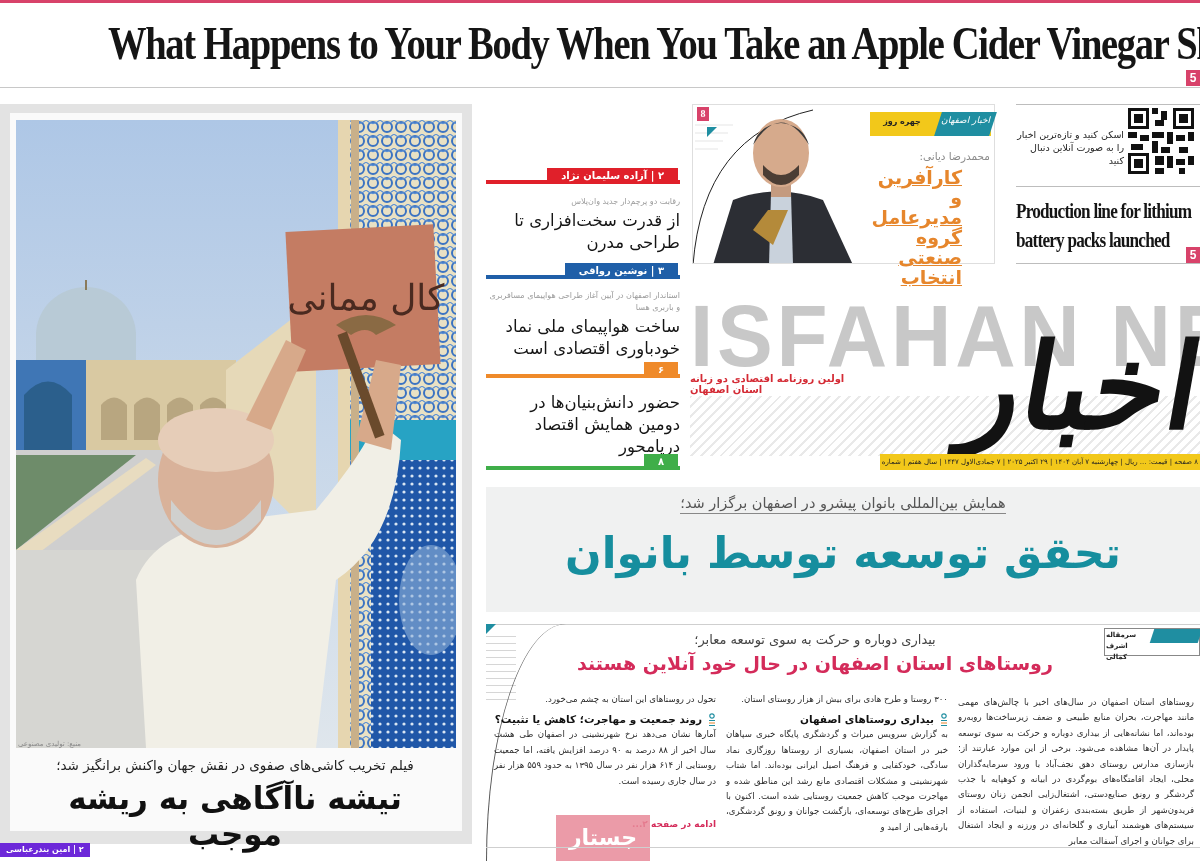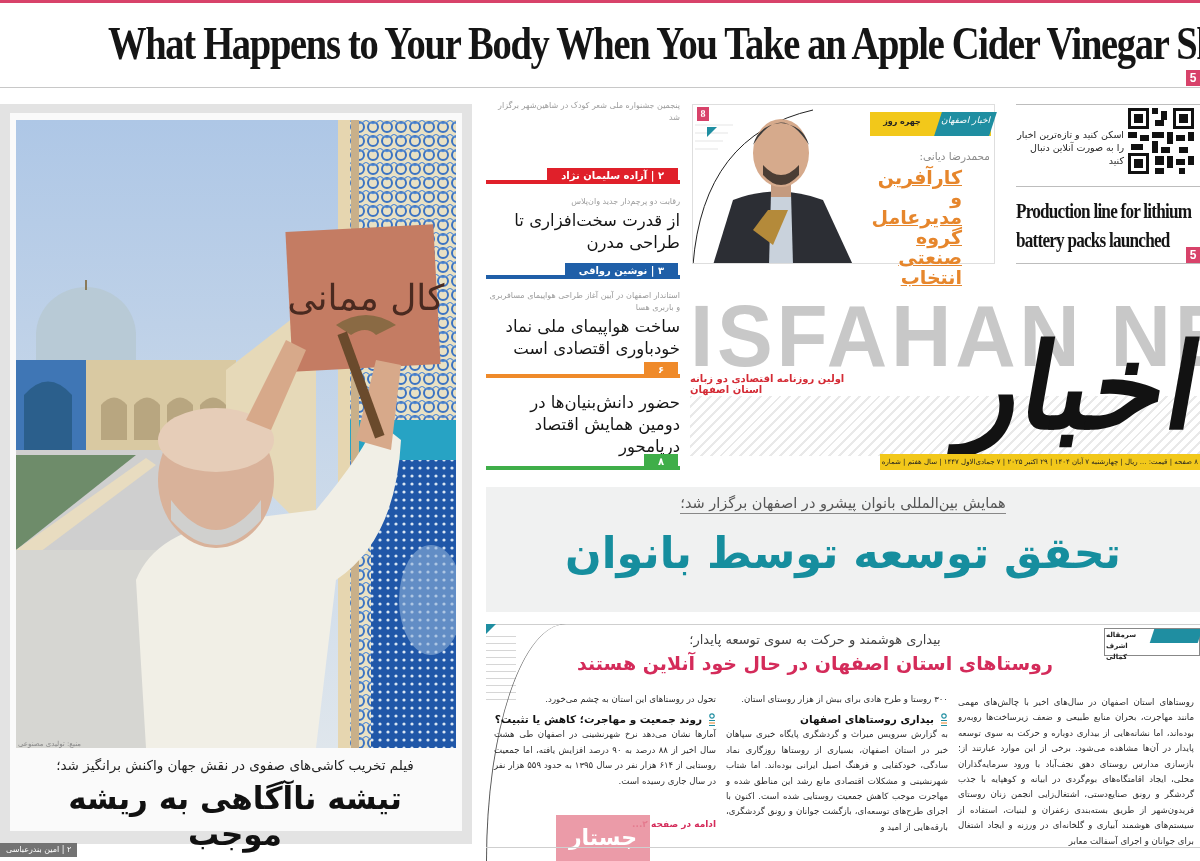--- a/index.html
+++ b/index.html
@@ -24,21 +24,21 @@
   .top-badge { left: 1186px; top: 70px; width: 14px; height: 16px; font-size: 12px; line-height: 16px; }
   .top-divider { left: 0; top: 87px; width: 1200px; height: 1px; background: #c8c8c8; }
 
   
   .left-panel { left: 0; top: 104px; width: 472px; height: 740px; background: #e3e3e3; }
   .left-card { left: 10px; top: 113px; width: 452px; height: 718px; background: #fafafa; }
   .photo { left: 16px; top: 120px; width: 440px; height: 628px; overflow: hidden; background: #e5e5e5; }
   .photo-credit { left: 18px; top: 740px; font-size: 7px; color: #888; direction: rtl; }
   .left-kicker { left: 20px; top: 757px; width: 430px; text-align: center; direction: rtl; font-size: 13.5px; color: #222; }
   .left-title { left: 20px; top: 780px; width: 430px; text-align: center; direction: rtl; font-size: 31px; font-weight: bold; color: #111; letter-spacing: -0.5px; }
-  .left-tag { left: 0; top: 843px; height: 14px; background: #737373; color: #fff; font-size: 8px; line-height: 14px; padding: 0 6px; direction: rtl; font-weight: normal; }
+  .left-tag { left: 0; top: 843px; height: 14px; background: #6d28d9; color: #fff; font-size: 8px; line-height: 14px; padding: 0 6px; direction: rtl; font-weight: bold; }
 
   
   .brief { left: 486px; width: 194px; direction: rtl; }
   .brief .kick { font-size: 8px; color: #9a9a9a; line-height: 12px; }
   .brief .ttl { font-size: 16.5px; line-height: 22px; color: #151515; margin-top: 2px; }
   .brief-bar { left: 486px; width: 194px; height: 4px; }
   .brief-tag { height: 15px; color: #fff; font-size: 10px; line-height: 15px; padding: 0 14px; direction: rtl; font-weight: bold; }
 
   
   .profile { left: 692px; top: 104px; width: 303px; height: 160px; border: 1px solid #dedede; background: #fff; overflow: hidden; }
@@ -175,21 +175,20 @@
     <path d="M320 205 Q350 185 380 205 L360 215 Q350 205 335 215 Z" fill="#8a6a44"></path>
     <rect x="340" y="210" width="10" height="110" fill="#6a4a2c" transform="rotate(-20 345 265)"></rect>
   </svg>
 </div>
 <div class="abs photo-credit">منبع: تولیدی مصنوعی</div>
 <div class="abs left-kicker">فیلم تخریب کاشی‌های صفوی در نقش جهان واکنش برانگیز شد؛</div>
 <div class="abs left-title">تیشه ناآگاهی به ریشه موجب</div>
 <div class="abs left-tag">۲ | امین بندرعباسی</div>
 
 <div class="abs brief" style="top:100px;">
-  <div class="kick">پنجمین جشنواره ملی شعر کودک در شاهین‌شهر برگزار شد</div>
 </div>
 <div class="abs brief-bar" style="top:180px;background:#e0202a;"></div>
 <div class="abs brief-tag" style="right:522px;top:168px;background:#e0202a;">۲ | آزاده سلیمان نژاد</div>
 
 <div class="abs brief" style="top:196px;">
   <div class="kick">رقابت دو پرچم‌دار جدید وان‌پلاس</div>
   <div class="ttl">از قدرت سخت‌افزاری تا طراحی مدرن</div>
 </div>
 <div class="abs brief-bar" style="top:275px;background:#1f5fa8;"></div>
 <div class="abs brief-tag" style="right:522px;top:263px;background:#1f5fa8;">۳ | نوشین رواقی</div>
@@ -296,21 +295,21 @@
 <div class="abs edit-frame"></div>
 <div class="abs edit-lines"></div>
 <div class="abs edit-curve"></div>
 <div class="abs edit-tri"></div>
 <div class="abs edit-logo-wrap"></div>
 <div class="abs edit-logo-tab"></div>
 <div class="abs edit-logo-label">
   <div>سرمقاله</div>
   <div>اشرف کمالی</div>
 </div>
-<div class="abs edit-kicker">بیداری هوشمند و حرکت به سوی توسعه پایدار؛</div>
+<div class="abs edit-kicker">بیداری دوباره و حرکت به سوی توسعه معابر؛</div>
 <div class="abs edit-title">روستاهای استان اصفهان در حال خود آنلاین هستند</div>
 
 <div class="abs col col1">روستاهای استان اصفهان در سال‌های اخیر با چالش‌های مهمی مانند مهاجرت، بحران منابع طبیعی و ضعف زیرساخت‌ها روبه‌رو بوده‌اند، اما نشانه‌هایی از بیداری دوباره و حرکت به سوی توسعه پایدار در آن‌ها مشاهده می‌شود. برخی از این موارد عبارتند از: بازسازی مدارس روستای دهق نجف‌آباد با ورود سرمایه‌گذاران محلی، ایجاد اقامتگاه‌های بوم‌گردی در ابیانه و کوهپایه با جذب گردشگر و رونق صنایع‌دستی، اشتغال‌زایی انجمن زنان روستای فریدون‌شهر از طریق بسته‌بندی زعفران و لبنیات، استفاده از سیستم‌های هوشمند آبیاری و گلخانه‌ای در ورزنه و ایجاد اشتغال برای جوانان و اجرای آسفالت معابر</div>
 
 <div class="abs col col2">
   <div>۳۰۰ روستا و طرح هادی برای بیش از هزار روستای استان.</div>
   <div class="sub-h">
     <svg class="ic" viewBox="0 0 8 14">
       <circle cx="4" cy="3" r="2.2" fill="none" stroke="#1f8ea1" stroke-width="1.2"></circle>
       <rect x="1" y="7" width="6" height="1" fill="#1f8ea1"></rect>

